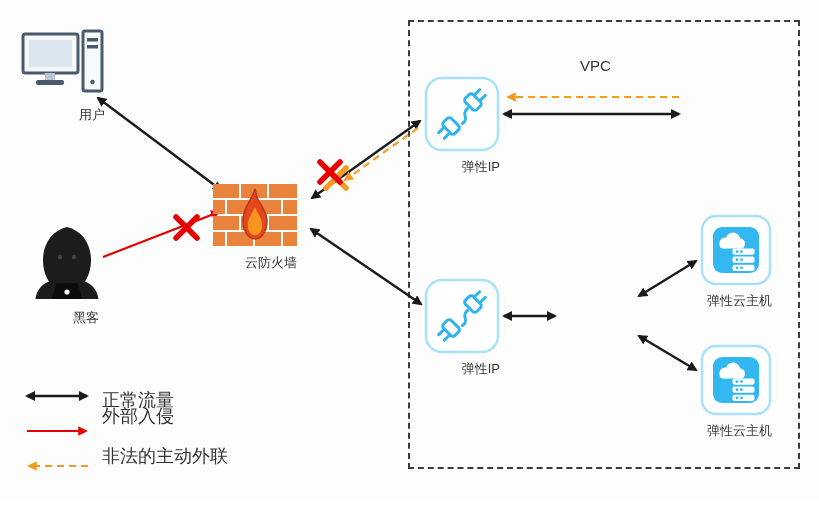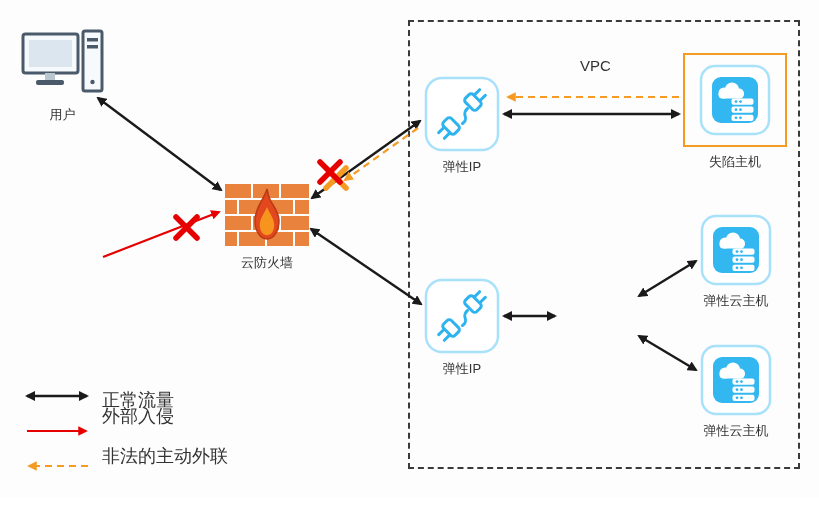--- a/index.html
+++ b/index.html
@@ -6,21 +6,21 @@
   html, body { background: #ffffff; }
   body { font-family: "Liberation Sans", "DejaVu Sans", sans-serif; }
   .canvas { position: relative; width: 819px; height: 498px; background: #fdfdfd; overflow: hidden; }
 
   .vpc-box { position: absolute; left: 408px; top: 20px; width: 392px; height: 449px;
              border: 2px dashed #3a3a3a; z-index: 1; background: transparent; }
   .vpc-label { position: absolute; left: 580px; top: 57px; font-size: 15px; color: #333; z-index: 2; }
 
   .arrows { position: absolute; left: 0; top: 0; z-index: 5; pointer-events: none; }
 
-  .node { position: absolute; display: flex; flex-direction: column; align-items: center; gap: 6px; z-index: 10; }
+  .node { position: absolute; display: flex; flex-direction: column; align-items: flex-end; gap: 6px; z-index: 10; }
   .nlabel { font-size: 13px; color: #333; white-space: nowrap; text-align: center; }
 
   .orange-box { width: 104px; height: 94px; border: 2px solid #f59a23;
                 display: flex; align-items: center; justify-content: center; background: transparent; }
 
   .legend-label { position: absolute; font-size: 18px; color: #333; z-index: 10; white-space: nowrap; }
 
   .defs-svg { position: absolute; width: 0; height: 0; overflow: hidden; }
 </style>
 </head>
@@ -177,43 +177,41 @@
     </g>
   </svg>
 
   <div class="node" style="left:20px; top:28px;">
     <svg width="85" height="72" viewBox="0 0 85 72">
         <use href="#sym-user"></use>
       </svg>
     <div class="nlabel">用户</div>
   </div>
 
-
-  <div class="node" style="left:225px; top:184px;">
+  <div class="node" style="left:35px; top:225px;">
+    <svg width="64" height="78" viewBox="0 0 64 78">
+        <use href="#sym-hacker"></use>
+      </svg>
+    <div class="nlabel">黑客</div>
+  </div>
+
+  <div class="node" style="left:213px; top:184px;">
     <svg width="84" height="64" viewBox="0 0 84 64">
         <use href="#sym-firewall"></use>
       </svg>
     <div class="nlabel">云防火墙</div>
   </div>
 
   <div class="node" style="left:424px; top:76px;">
     <svg width="76" height="76" viewBox="0 0 76 76">
         <use href="#sym-eip"></use>
       </svg>
     <div class="nlabel">弹性IP</div>
   </div>
 
-  <div class="node" style="left:683px; top:53px;">
-    <div class="orange-box">
-      <svg width="72" height="72" viewBox="0 0 72 72">
-          <use href="#sym-server"></use>
-        </svg>
-    </div>
-    <div class="nlabel">失陷主机</div>
-  </div>
 
   <div class="node" style="left:424px; top:278px;">
     <svg width="76" height="76" viewBox="0 0 76 76">
         <use href="#sym-eip"></use>
       </svg>
     <div class="nlabel">弹性IP</div>
   </div>
 
 
   <div class="node" style="left:700px; top:214px;">

